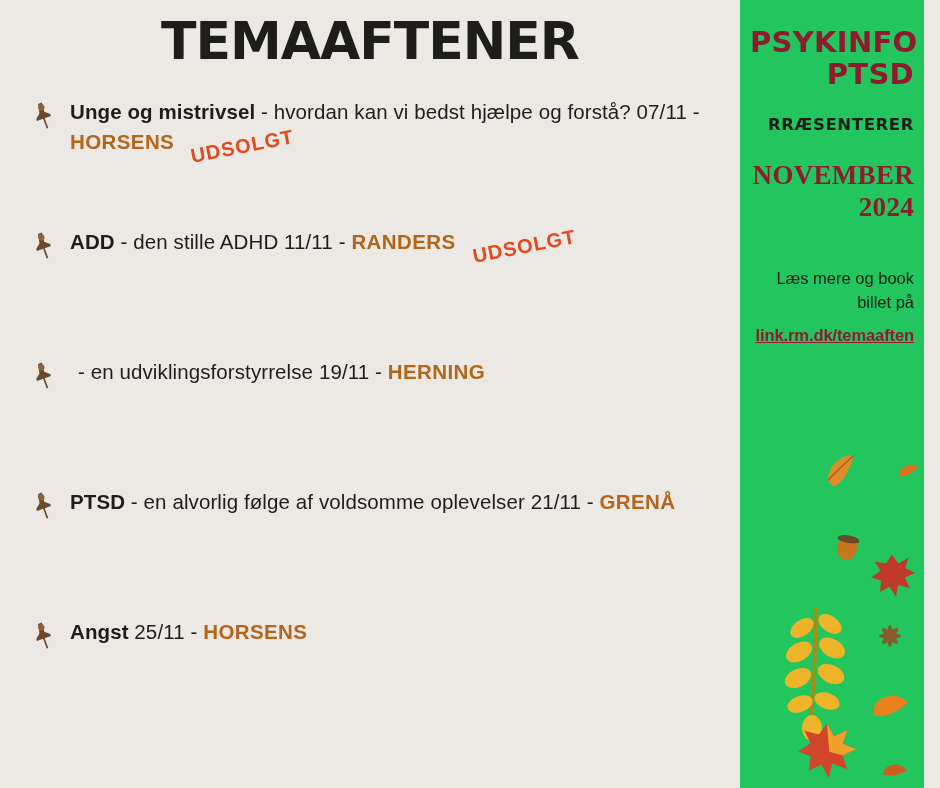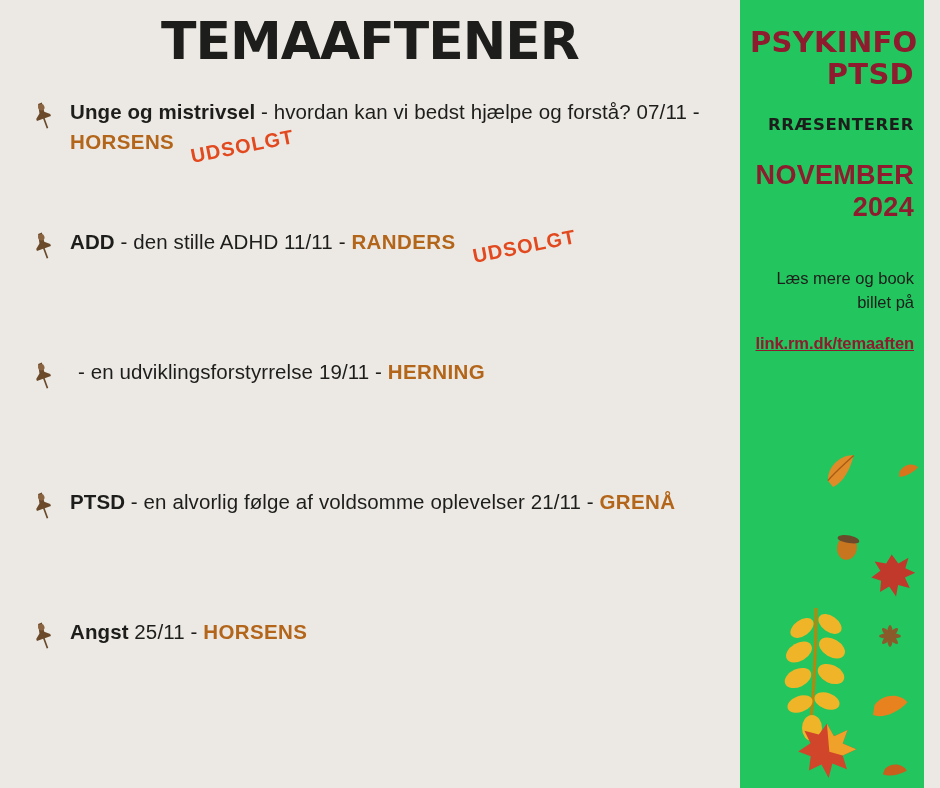--- a/index.html
+++ b/index.html
@@ -107,40 +107,40 @@
   }
   .presents {
     font-family: "DejaVu Sans", sans-serif;
     font-weight: bold;
     font-size: 16.5px;
     color: #1d1d1b;
     letter-spacing: 0.6px;
     margin-top: 24px;
   }
   .monthyear {
-    font-family: Liberation Sans, sans-serif;
+    font-family: Liberation Serif, serif;
     font-weight: bold;
     font-size: 27px;
     color: #8e1b2e;
     line-height: 1.18;
     margin-top: 26px;
     letter-spacing: 0.3px;
   }
   .readmore {
     font-size: 16.5px;
     color: #1d1d1b;
     line-height: 1.5;
     margin-top: 42px;
   }
   .link {
     display: block;
     color: #8e1b2e;
     font-weight: bold;
     font-size: 16.5px;
-    margin-top: 16px;
+    margin-top: 8px;
     letter-spacing: -0.1px;
   }
   .leaves {
     position: absolute;
     left: 0;
     top: 440px;
     width: 200px;
     height: 348px;
     pointer-events: none;
   }

